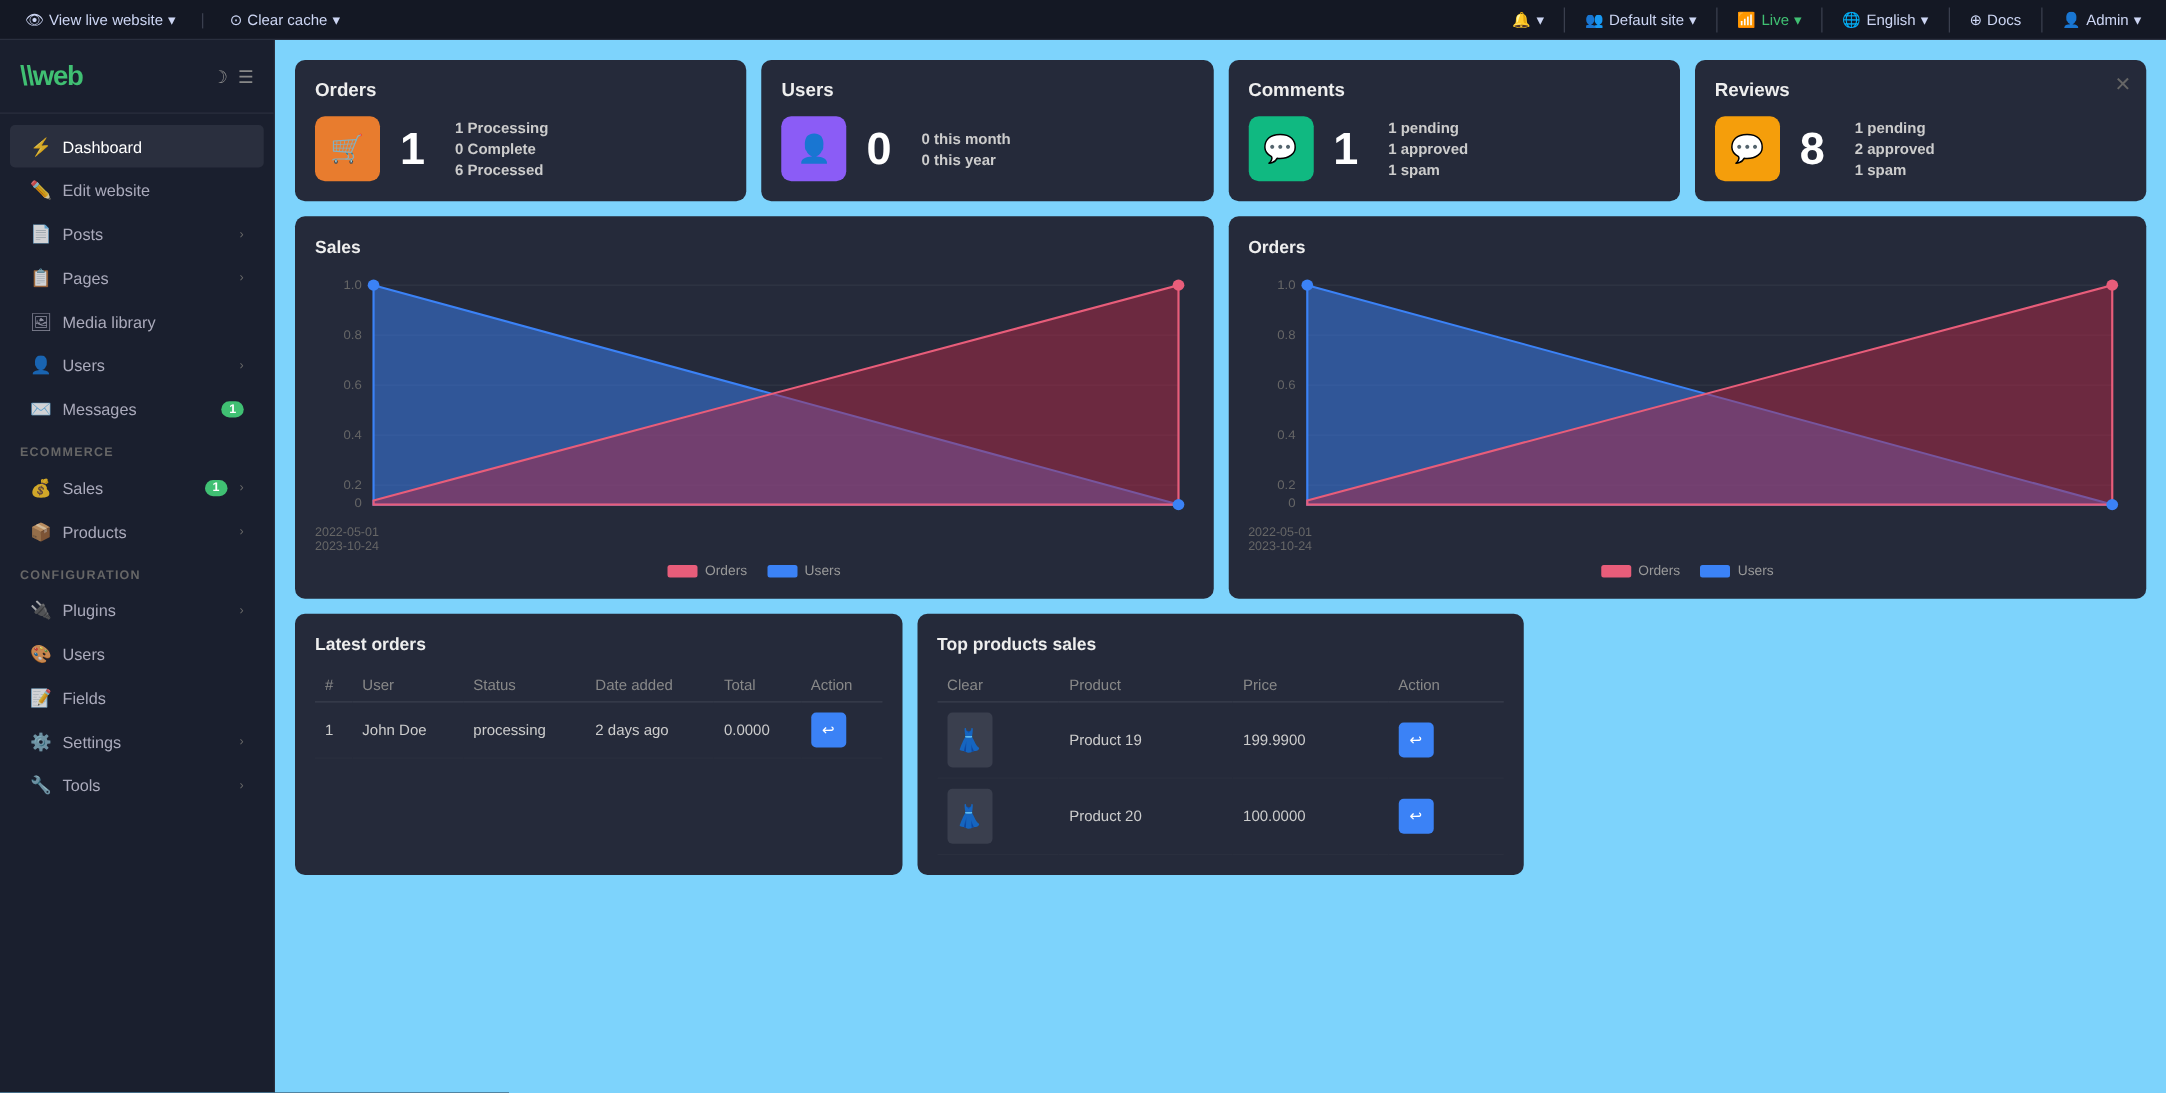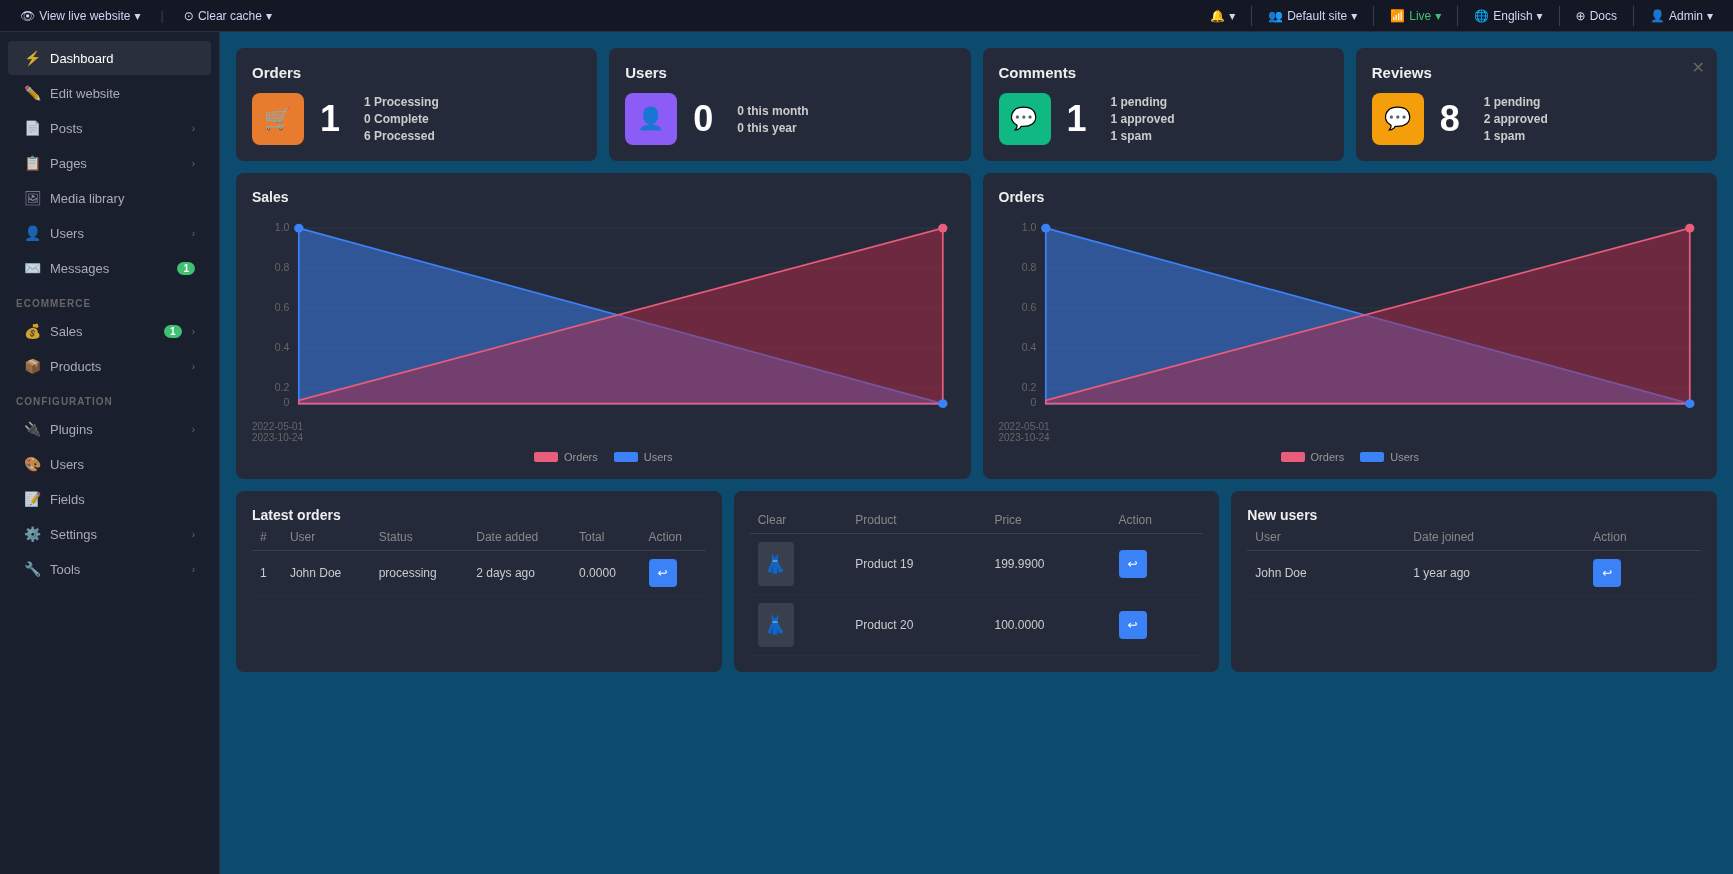--- a/index.html
+++ b/index.html
@@ -25,21 +25,21 @@
     .sidebar-nav { padding: 8px 0; }
     .sidebar-item { display: flex; align-items: center; gap: 10px; padding: 9px 16px; cursor: pointer; color: #aab; font-size: 13px; border-radius: 4px; margin: 1px 8px; }
     .sidebar-item:hover, .sidebar-item.active { background: #2a2f3e; color: #fff; }
     .sidebar-item-icon { width: 16px; text-align: center; font-size: 14px; opacity: 0.8; }
     .sidebar-item-label { flex: 1; }
     .sidebar-arrow { font-size: 10px; color: #666; }
     .sidebar-badge { background: #40c073; color: #fff; border-radius: 10px; padding: 1px 6px; font-size: 10px; font-weight: bold; }
     .sidebar-section { padding: 12px 16px 4px; font-size: 10px; font-weight: 600; color: #666; letter-spacing: 1px; text-transform: uppercase; }
 
     
-    .main { flex: 1; overflow-y: auto; padding: 16px; background: #0c4a6e; }
+    .main { flex: 1; overflow-y: auto; padding: 16px; background: #7dd3fc; }
 
     
     .stat-cards { display: grid; grid-template-columns: repeat(4, 1fr); gap: 12px; margin-bottom: 12px; }
     .stat-card { background: #252a3a; border-radius: 8px; padding: 16px; position: relative; }
     .stat-card-title { font-size: 15px; font-weight: 600; color: #eee; margin-bottom: 12px; }
     .stat-card-body { display: flex; align-items: center; gap: 16px; }
     .stat-icon { width: 52px; height: 52px; border-radius: 8px; display: flex; align-items: center; justify-content: center; font-size: 22px; flex-shrink: 0; }
     .stat-icon-orange { background: #e87c2e; }
     .stat-icon-purple { background: #8b5cf6; }
     .stat-icon-green { background: #10b981; }
@@ -57,21 +57,21 @@
     .chart-area { height: 200px; position: relative; }
     svg.chart-svg { width: 100%; height: 100%; }
     .chart-legend { display: flex; gap: 16px; margin-top: 8px; justify-content: center; }
     .legend-item { display: flex; align-items: center; gap: 6px; font-size: 11px; color: #999; }
     .legend-color { width: 24px; height: 10px; border-radius: 2px; }
     .chart-x-labels { display: flex; justify-content: space-between; font-size: 10px; color: #666; margin-top: 4px; flex-direction: column; }
 
     
     .bottom-row { display: grid; grid-template-columns: 1fr 1fr 1fr; gap: 12px; }
     .bottom-card { background: #252a3a; border-radius: 8px; padding: 16px; }
-    .bottom-card-title { font-size: 14px; font-weight: 600; color: #eee; margin-bottom: 1px; }
+    .bottom-card-title { font-size: 14px; font-weight: 600; color: #eee; margin-bottom: 12px; }
     table.data-table { width: 100%; border-collapse: collapse; font-size: 12px; }
     table.data-table th { color: #888; font-weight: 500; padding: 6px 8px; text-align: left; border-bottom: 1px solid #3a3f4e; }
     table.data-table td { padding: 8px 8px; color: #ccc; border-bottom: 1px solid #2a2f3e; vertical-align: middle; }
     .action-btn { background: #3b82f6; border: none; border-radius: 4px; color: white; width: 28px; height: 28px; cursor: pointer; display: flex; align-items: center; justify-content: center; font-size: 12px; }
     .product-thumb { width: 36px; height: 44px; background: #3a3f4e; border-radius: 4px; overflow: hidden; display: flex; align-items: center; justify-content: center; font-size: 18px; }
   </style>
 </head>
 <body>
 
 <div class="topbar">
@@ -119,20 +119,27 @@
       <span>👤</span>
       <span>Admin</span>
       <span>▾</span>
     </div>
   </div>
 </div>
 
 <div class="layout">
 
   <div class="sidebar">
+    <div class="sidebar-logo">
+      <span class="logo-text">\\web</span>
+      <div class="logo-icons">
+        <span>☽</span>
+        <span>☰</span>
+      </div>
+    </div>
     <div class="sidebar-nav">
       <div class="sidebar-item active">
         <span class="sidebar-item-icon">⚡</span>
         <span class="sidebar-item-label">Dashboard</span>
       </div>
       <div class="sidebar-item">
         <span class="sidebar-item-icon">✏️</span>
         <span class="sidebar-item-label">Edit website</span>
       </div>
       <div class="sidebar-item">
@@ -387,20 +394,21 @@
               <td>0.0000</td>
               <td>
                 <button class="action-btn">↩</button>
               </td>
             </tr>
           </tbody>
         </table>
       </div>
 
       <div class="bottom-card">
+        <div class="bottom-card-title">Top products sales</div>
         <table class="data-table">
           <thead>
             <tr>
               <th>Clear</th>
               <th>Product</th>
               <th>Price</th>
               <th>Action</th>
             </tr>
           </thead>
           <tbody>
@@ -421,36 +429,15 @@
               <td>Product 20</td>
               <td>100.0000</td>
               <td>
                 <button class="action-btn">↩</button>
               </td>
             </tr>
           </tbody>
         </table>
       </div>
 
-      <div class="bottom-card">
-        <div class="bottom-card-title">New users</div>
-        <table class="data-table">
-          <thead>
-            <tr>
-              <th>User</th>
-              <th>Date joined</th>
-              <th>Action</th>
-            </tr>
-          </thead>
-          <tbody>
-            <tr class="table-row">
-              <td>John Doe</td>
-              <td>1 year ago</td>
-              <td>
-                <button class="action-btn">↩</button>
-              </td>
-            </tr>
-          </tbody>
-        </table>
-      </div>
     </div>
   </div>
 </div>
 
 </body></html>

